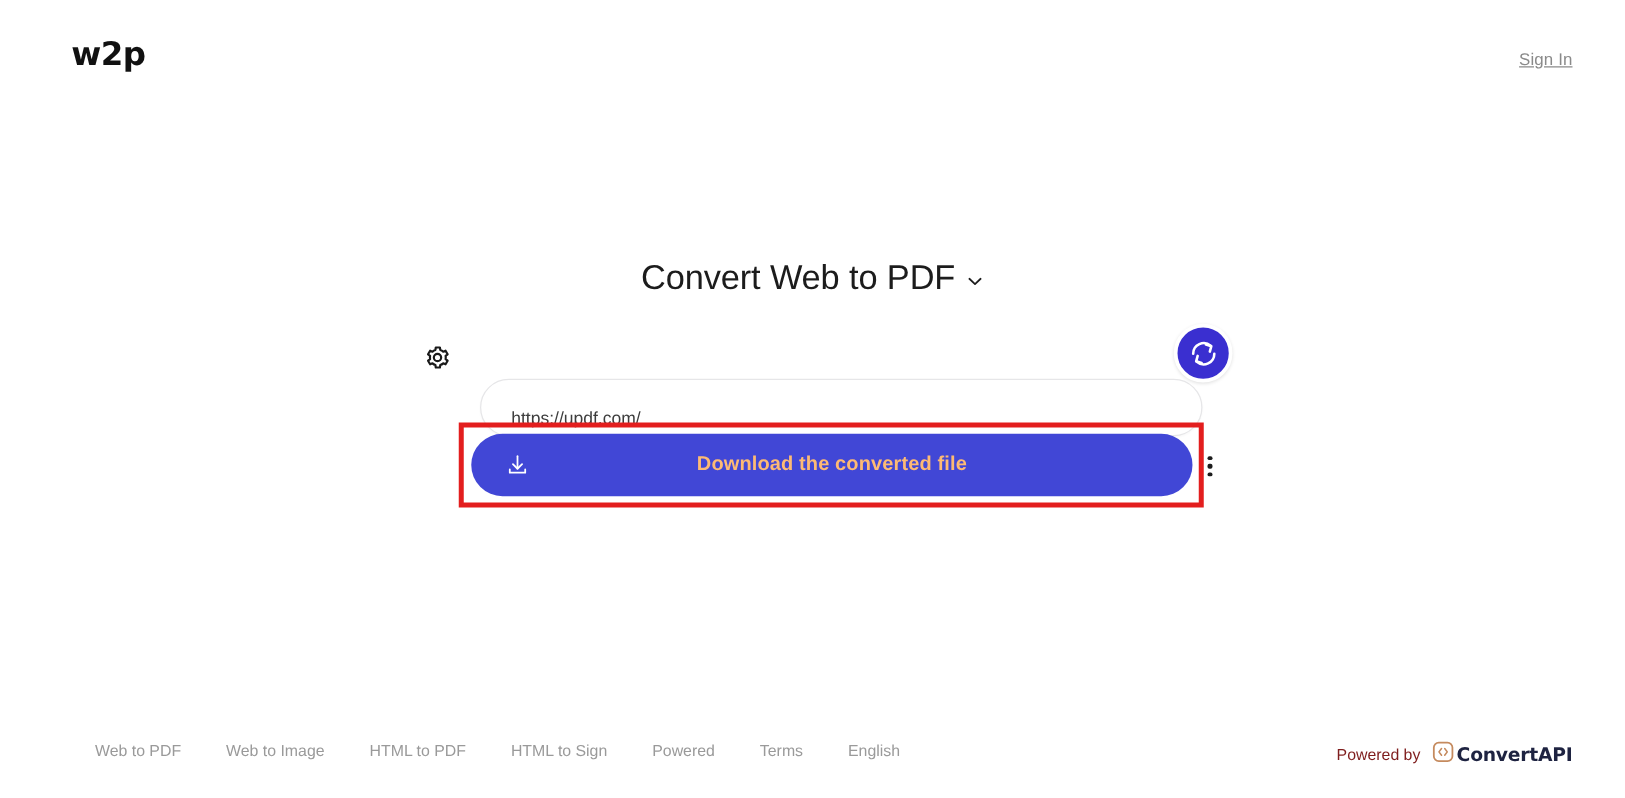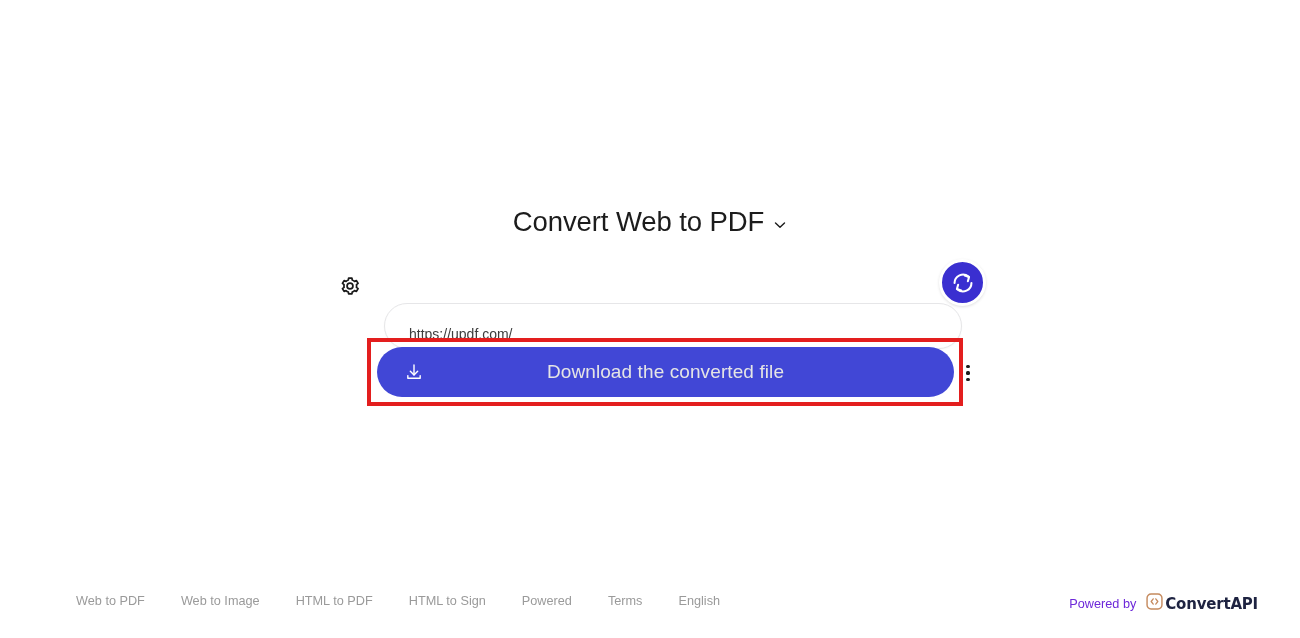--- a/index.html
+++ b/index.html
@@ -167,24 +167,24 @@
     left: 27px;
     top: 50%;
     transform: translateY(-50%);
     width: 20px;
     height: 20px;
     display: flex;
     align-items: center;
     justify-content: center;
   }
   .download-label {
-    font-size: 19px;
-    font-weight: 400;
+    font-size: 16px;
+    font-weight: 700;
     letter-spacing: 0.1px;
-    color: #e5e5e5;
+    color: #fdba74;
   }
   .kebab-btn {
     position: absolute;
     left: 961px;
     top: 358px;
     width: 14px;
     height: 30px;
     display: flex;
     flex-direction: column;
     align-items: center;
@@ -228,40 +228,44 @@
   .powered {
     position: absolute;
     right: 42px;
     top: 14px;
     display: flex;
     align-items: center;
     gap: 9px;
   }
   .powered-text {
     font-size: 12.7px;
-    color: #6d28d9;
+    color: #7f1d1d;
   }
   .convertapi-logo {
     display: flex;
     align-items: center;
     gap: 1px;
   }
   .convertapi-name {
     font-family: "DejaVu Sans", sans-serif;
     font-size: 15px;
     font-weight: 700;
     color: #1e2341;
     letter-spacing: -0.2px;
   }
 </style>
 </head>
 <body>
 
 <div class="page">
 
+  <div class="header">
+    <div class="logo">w2p</div>
+    <a class="signin" href="#">Sign In</a>
+  </div>
 
   <div class="main">
 
     <div class="title-row">
       <span class="title-text">Convert Web to PDF</span>
       <span class="title-chevron">
         <svg width="14" height="14" viewBox="0 0 14 14" fill="none">
           <path d="M2.5 5 L7 9.3 L11.5 5" stroke="#1c1c1c" stroke-width="1.4" stroke-linecap="round" stroke-linejoin="round"></path>
         </svg>
       </span>

